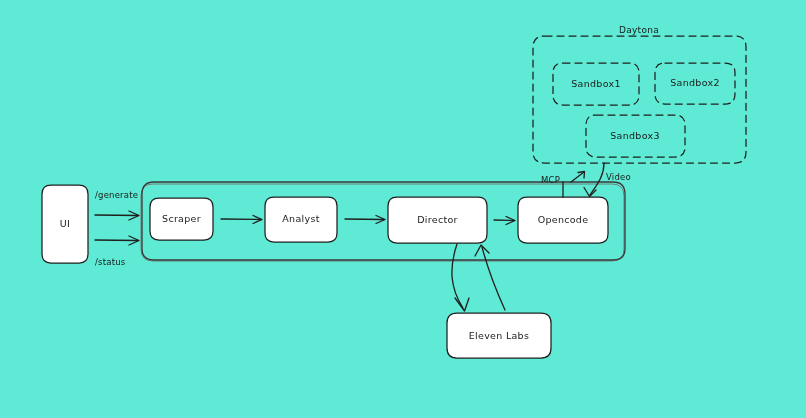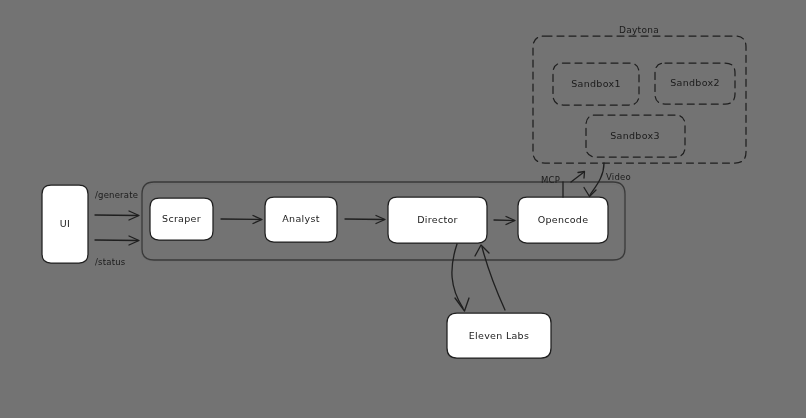--- a/index.html
+++ b/index.html
@@ -10,21 +10,21 @@
   body {
     width: 806px;
     height: 418px;
     overflow: hidden;
     font-family: "DejaVu Sans", sans-serif;
   }
   #diagram-root {
     position: relative;
     width: 806px;
     height: 418px;
-    background: #737373;
+    background: #5eead4;
   }
   svg#diagram-svg {
     position: absolute;
     left: 0;
     top: 0;
     width: 806px;
     height: 418px;
   }
   .node-label {
     font-family: "DejaVu Sans", sans-serif;

